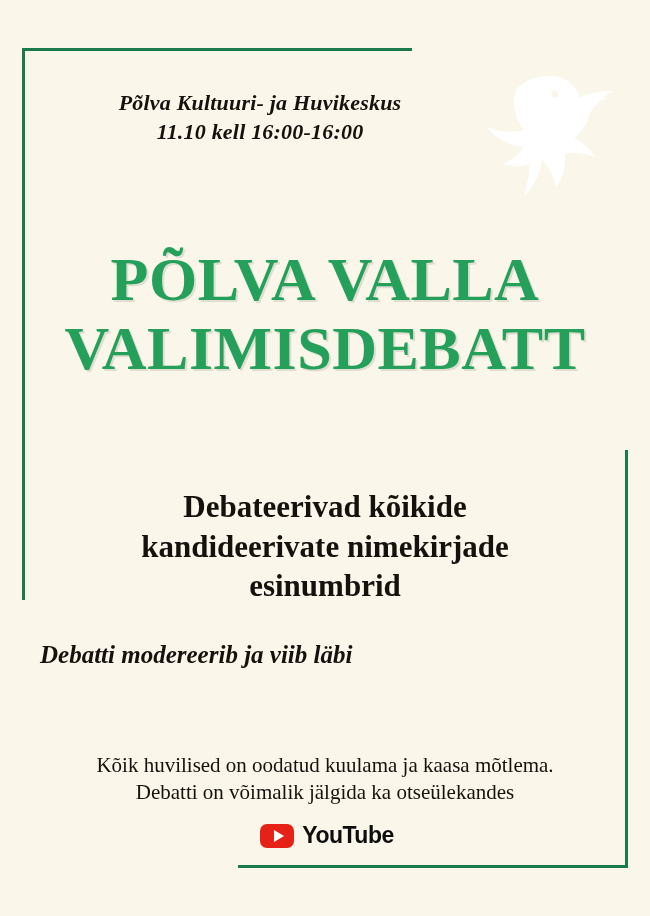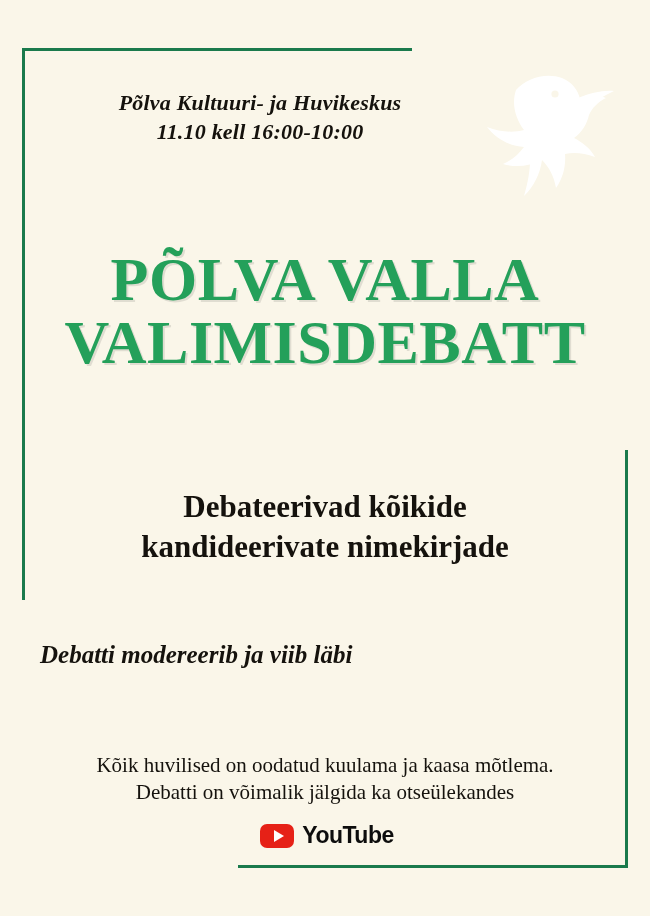--- a/index.html
+++ b/index.html
@@ -102,20 +102,21 @@
     font-family: Liberation Serif, serif;
     font-weight: bold;
     font-size: 62px;
     line-height: 1.02;
     color: #24a05a;
     letter-spacing: 0.5px;
     text-shadow: 2px 2px 0 rgba(0,0,0,0.10);
   }
   .title-line.l2 {
     font-size: 62px;
+    margin-top: 6px;
   }
 
   .subtitle-block {
     position: absolute;
     left: 40px;
     right: 40px;
     top: 455px;
     text-align: center;
     margin-top: 32px;
   }
@@ -208,31 +209,32 @@
       <circle cx="99" cy="32" r="3.6" fill="#faf6e9"></circle>
       <path d="M122 36 C134 31 147 28 158 29 C148 34 138 39 130 45 Z"></path>
       <path d="M86 98 C84 112 78 124 68 134 C72 120 74 108 74 99 Z"></path>
     </g>
   </svg>
 
   <div class="content">
 
     <div class="venue-block">
       <div class="venue-line">Põlva Kultuuri- ja Huvikeskus</div>
-      <div class="venue-line">11.10 kell 16:00-10:00</div>
+      <div class="venue-line">11.10 kell 16:00-16:00</div>
     </div>
 
     <div class="title-block">
       <div class="title-line l1">PÕLVA VALLA</div>
       <div class="title-line l2">VALIMISDEBATT</div>
     </div>
 
     <div class="subtitle-block">
       <div class="subtitle-line">Debateerivad kõikide</div>
       <div class="subtitle-line">kandideerivate nimekirjade</div>
+      <div class="subtitle-line">esinumbrid</div>
     </div>
 
     <div class="moderator-block">
       <div class="moderator-line">Debatti modereerib ja viib läbi</div>
     </div>
 
     <div class="note-block">
       <div class="note-line">Kõik huvilised on oodatud kuulama ja kaasa mõtlema.</div>
       <div class="note-line">Debatti on võimalik jälgida ka otseülekandes</div>
     </div>

